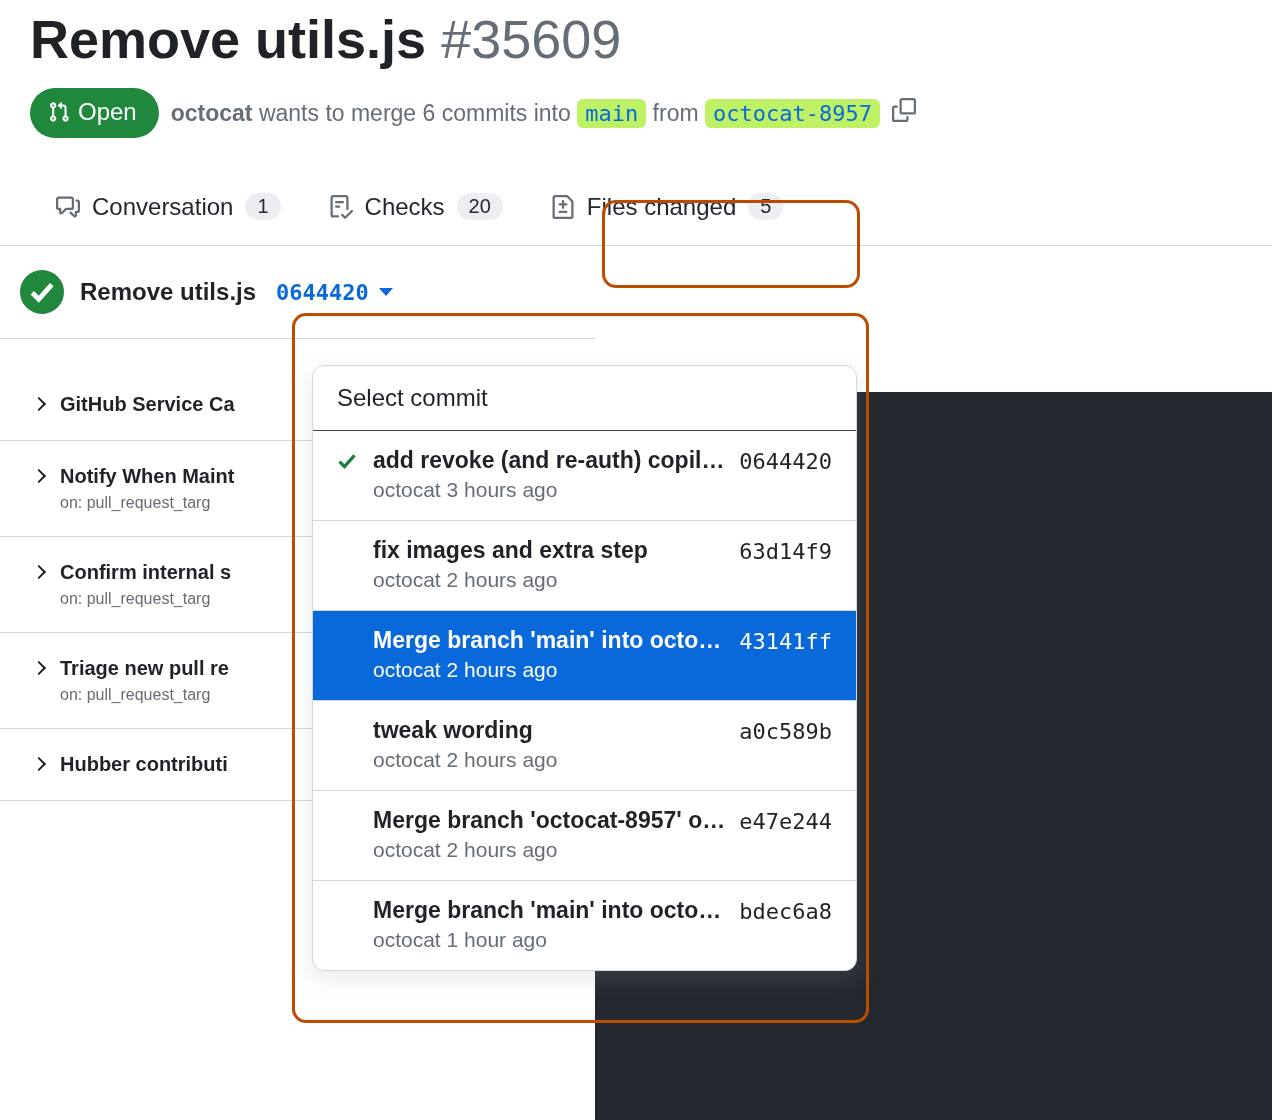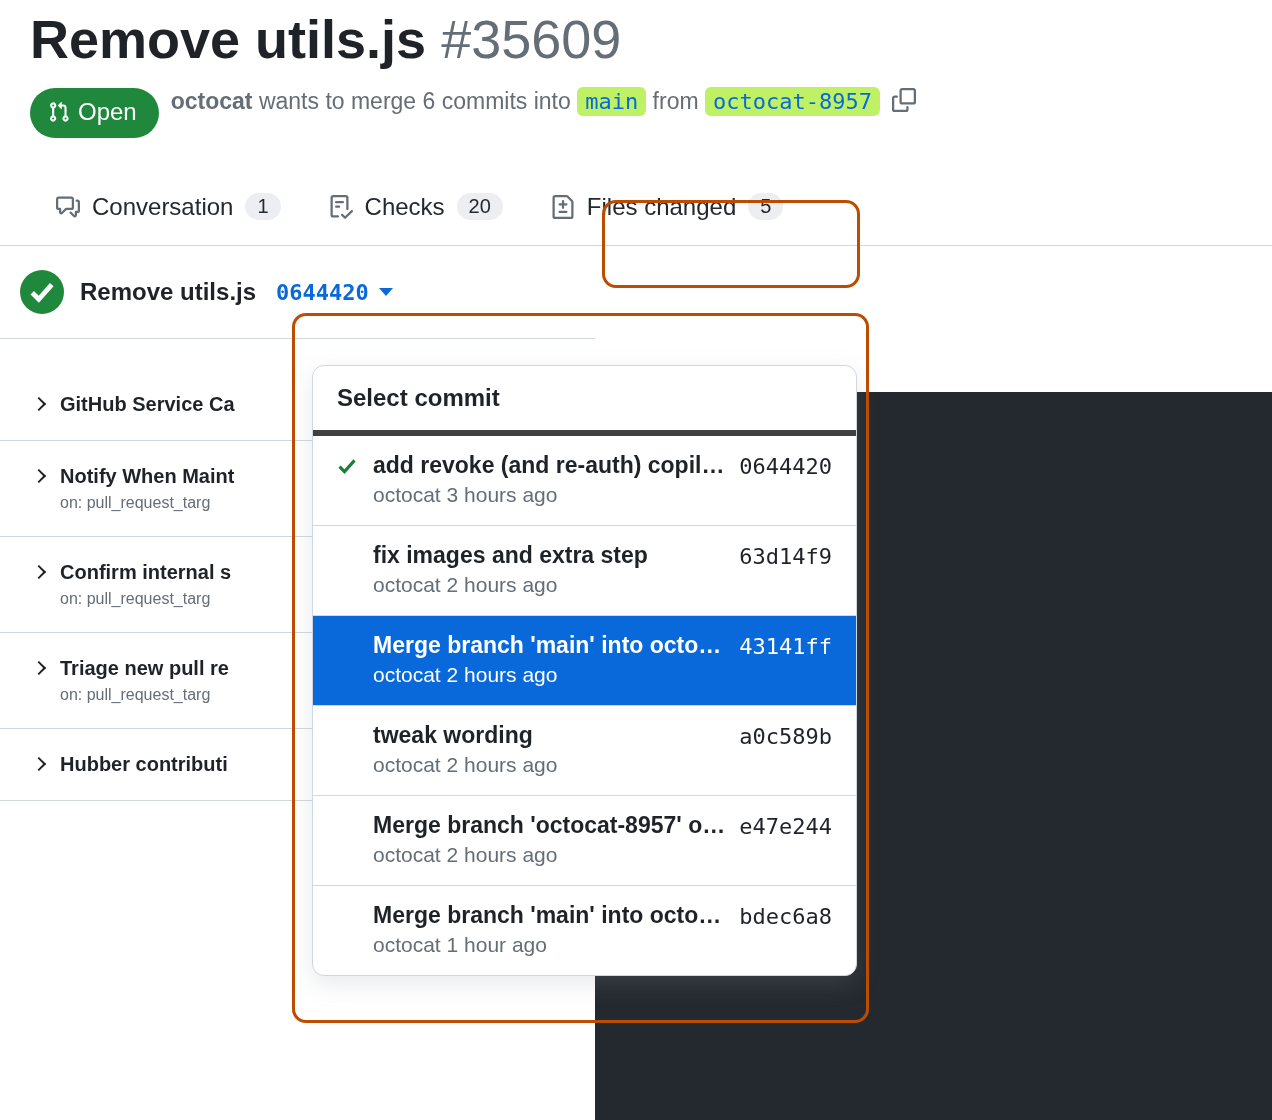--- a/index.html
+++ b/index.html
@@ -15,21 +15,21 @@
     .title-row {
       padding: 8px 30px 10px 30px;
       font-size: 54px;
       font-weight: 400;
     }
     .title-row .pr-title { font-weight: 600; }
     .title-row .pr-number { color: #656d76; font-weight: 300; }
     .meta-row {
       padding: 8px 30px 30px 30px;
       display: flex;
-      align-items: flex-start;
+      align-items: center;
       gap: 12px;
       font-size: 23px;
       color: #656d76;
     }
     .state-badge {
       background: #1f883d;
       color: #fff;
       border-radius: 999px;
       padding: 10px 22px 12px 18px;
       display: flex;
@@ -160,23 +160,23 @@
     .commit-menu {
       position: absolute;
       background: #fff;
       border: 1px solid #d0d7de;
       border-radius: 12px;
       box-shadow: 0 8px 24px rgba(140,149,159,0.2);
       overflow: hidden;
     }
     .commit-menu-header {
       padding: 18px 24px;
-      font-weight: 700;
+      font-weight: 400;
       font-size: 24px;
-      border-bottom: 6px solid #404040;
+      border-bottom: 1px solid #404040;
     }
     .commit-item {
       display: flex;
       align-items: flex-start;
       gap: 14px;
       padding: 16px 24px 18px 24px;
       border-bottom: 1px solid #d0d7de;
       cursor: pointer;
     }
     .commit-item:last-child { border-bottom: none; }

